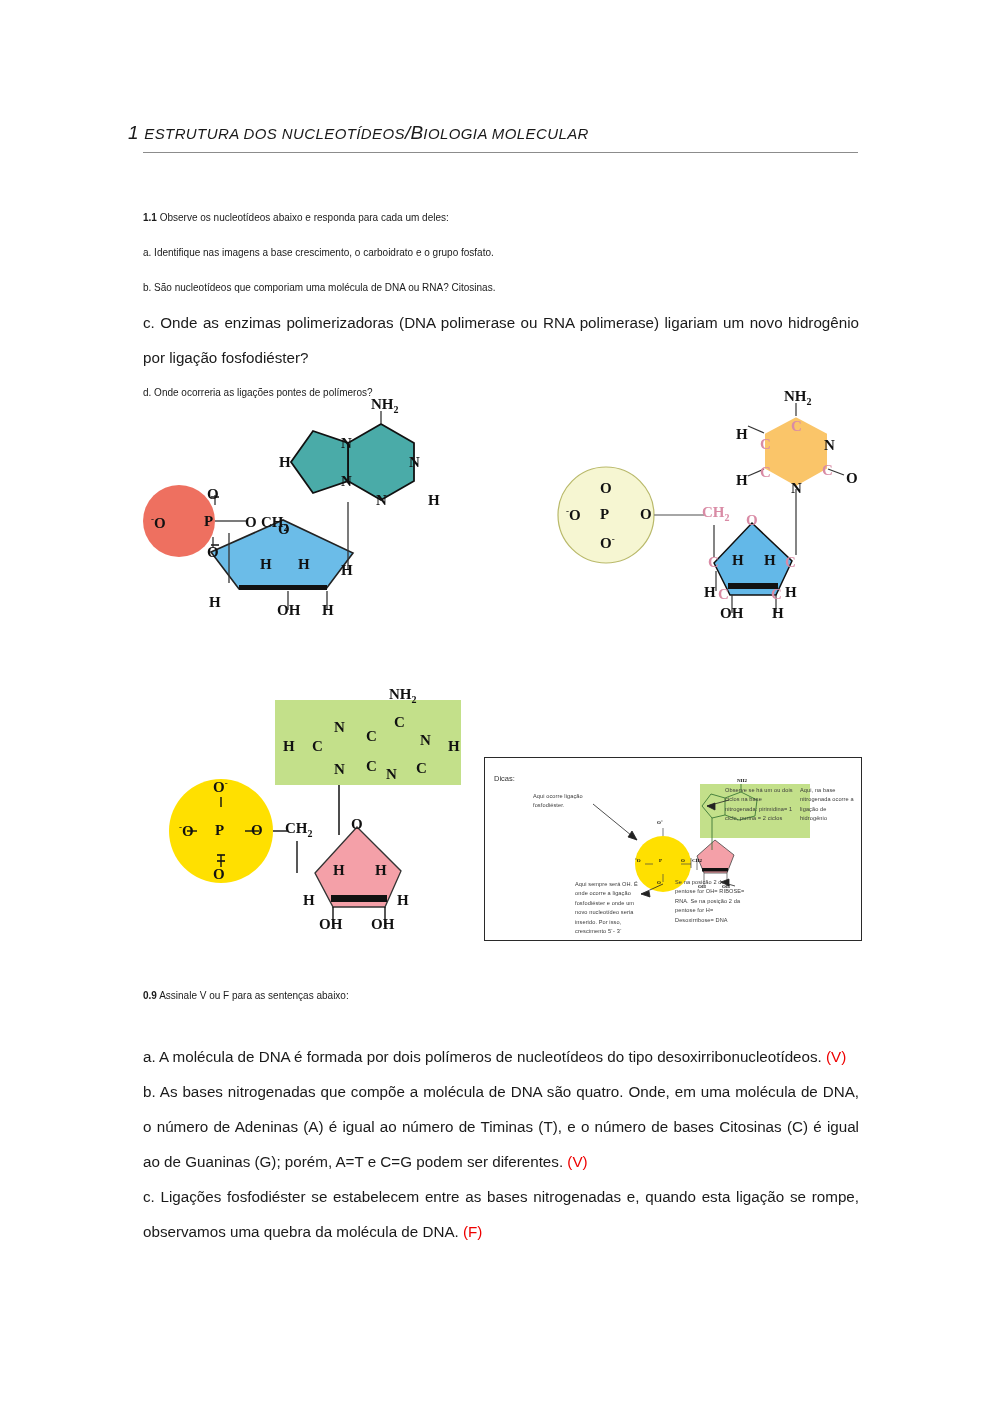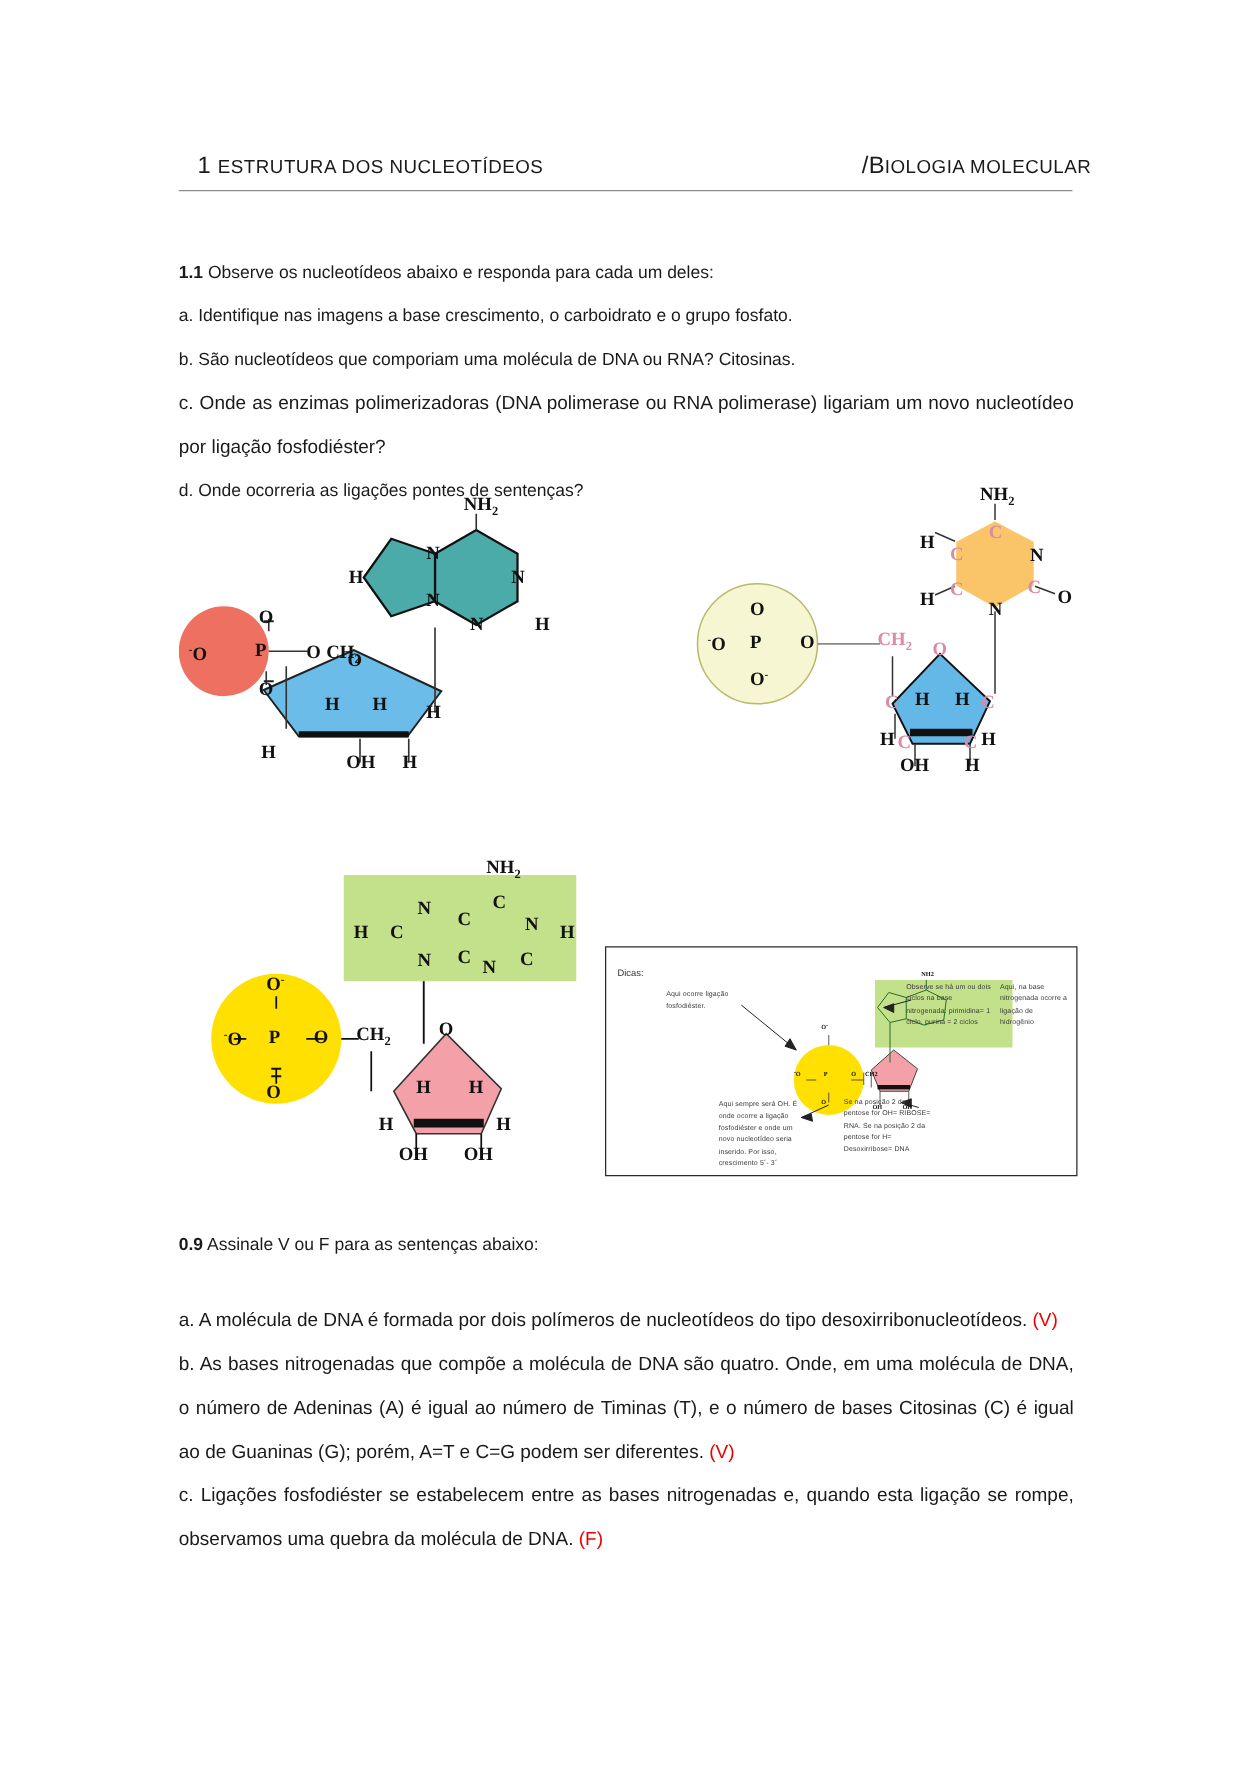--- a/index.html
+++ b/index.html
@@ -18,26 +18,26 @@
   .page {
     position: absolute;
     left: 0; top: 0;
     width: 1000px;
     height: 1414px;
   }
 
   
   .header {
     position: absolute;
-    left: 158px;
+    left: 128px;
     top: 122px;
     width: 715px;
     display: flex;
-    justify-content: space-between;
     align-items: baseline;
+    font-style: italic;
   }
   .header-part {
     font-size: 17.5px;
     letter-spacing: 0.2px;
     color: #1a1a1a;
     white-space: pre;
   }
   .sc-first { font-size: 19px; }
   .sc-rest  { font-size: 15px; text-transform: uppercase; letter-spacing: 0.4px; }
   .header-rule {
@@ -49,21 +49,21 @@
     background: #8c8c8c;
   }
 
   
   .q-block {
     position: absolute;
     left: 143px;
     width: 716px;
   }
   .q-line {
-    font-size: 14px;
+    font-size: 10px;
     line-height: 35px;
     color: #1a1a1a;
   }
   .q-line b { font-weight: bold; }
   .q-just {
     font-size: 15.2px;
     line-height: 35px;
     text-align: justify;
     color: #1a1a1a;
   }
@@ -130,22 +130,22 @@
   <div class="header">
     <div class="header-part"><span class="sc-first">1</span><span class="sc-first"> </span><span class="sc-rest">Estrutura dos nucleotídeos</span></div>
     <div class="header-part"><span class="sc-first">/</span><span class="sc-first">B</span><span class="sc-rest">iologia molecular</span></div>
   </div>
   <div class="header-rule"></div>
 
   <div class="q-block" id="block-11">
     <div class="q-line"><b>1.1</b> <span>Observe os nucleotídeos abaixo e responda para cada um deles:</span></div>
     <div class="q-line">a. Identifique nas imagens a base crescimento, o carboidrato e o grupo fosfato.</div>
     <div class="q-line">b. São nucleotídeos que comporiam uma molécula de DNA ou RNA? Citosinas.</div>
-    <div class="q-just">c. Onde as enzimas polimerizadoras (DNA polimerase ou RNA polimerase) ligariam um novo nucleotídeo por ligação fosfodiéster?</div>
-    <div class="q-line">d. Onde ocorreria as ligações pontes de sentenças?</div>
+    <div class="q-just">c. Onde as enzimas polimerizadoras (DNA polimerase ou RNA polimerase) ligariam um novo hidrogênio por ligação fosfodiéster?</div>
+    <div class="q-line">d. Onde ocorreria as ligações pontes de polímeros?</div>
   </div>
 
   <div class="fig" style="left:143px; top:405px; width:300px; height:225px;">
     <svg width="300" height="225" viewBox="0 0 300 225">
 
       <circle cx="36" cy="116" r="36" fill="#ee7060"></circle>
 
       <polygon points="30,167 102,135 172,168 145,204 58,204" transform="translate(38,-20)" fill="#6bbce8" stroke="#222" stroke-width="1.6"></polygon>
 
       <rect x="96" y="180" width="88" height="5" fill="#111"></rect>

